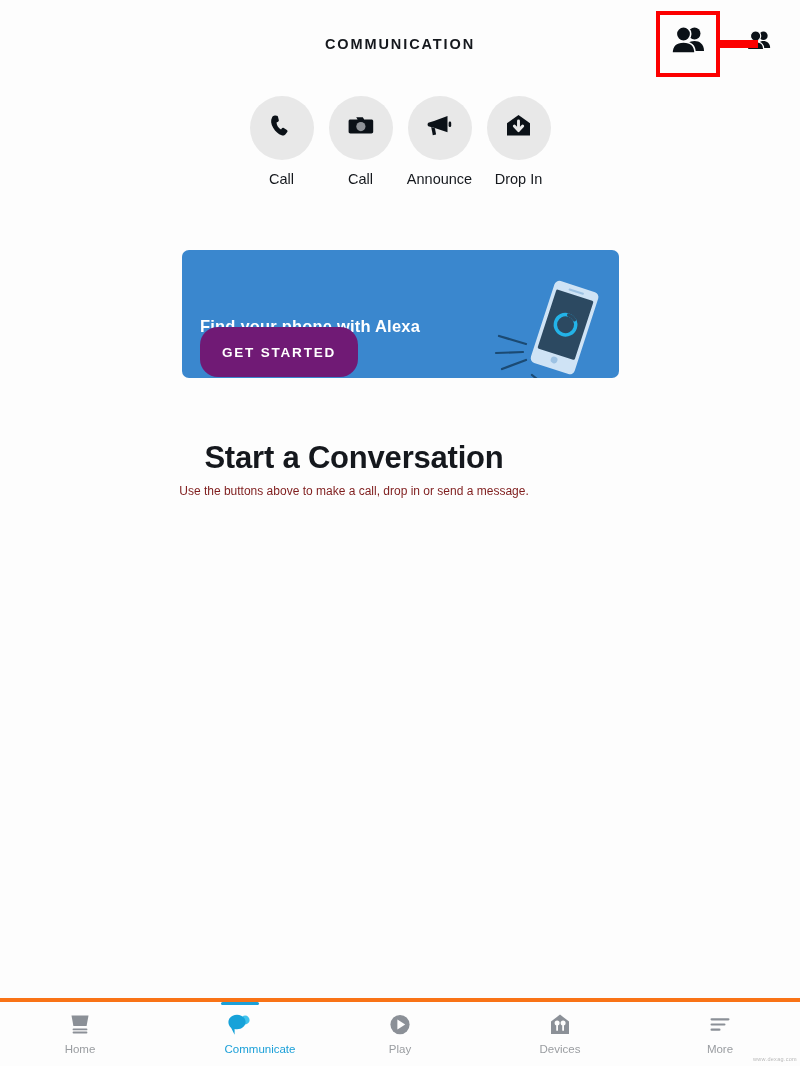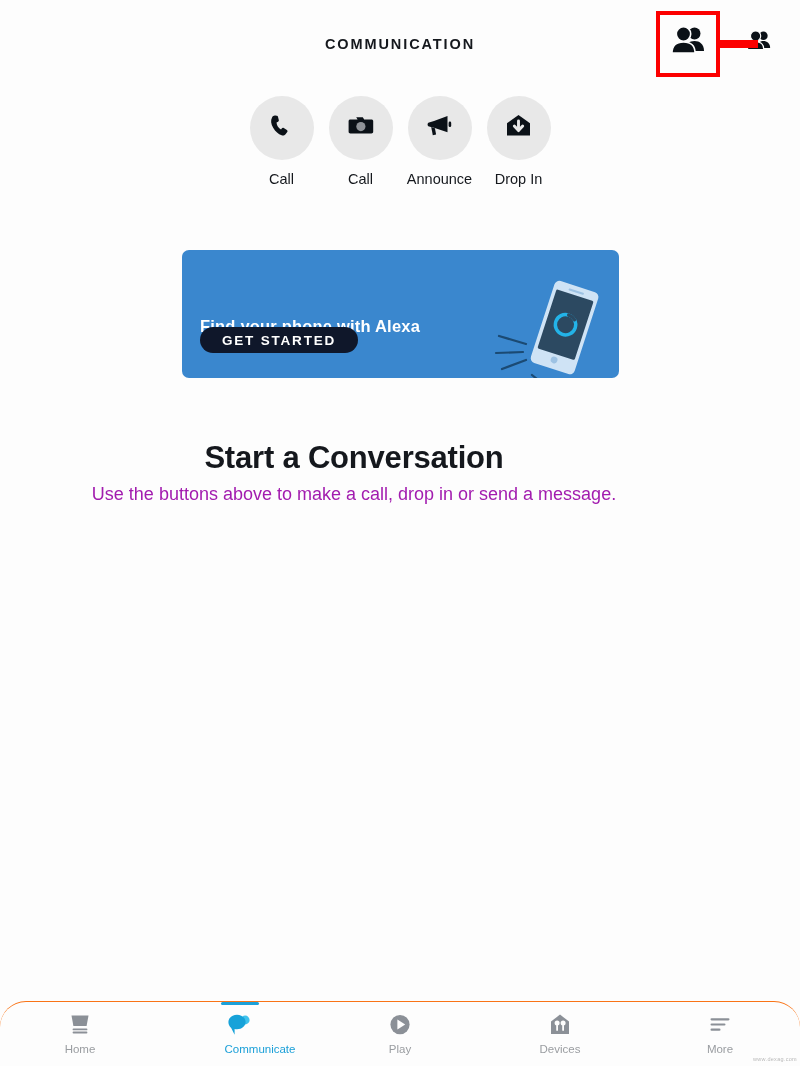--- a/index.html
+++ b/index.html
@@ -133,24 +133,24 @@
     font-size: 16.5px;
     font-weight: bold;
     color: #ffffff;
     letter-spacing: 0.2px;
     margin-top: 48px;
   }
   .promo-cta {
     position: absolute;
     left: 18px;
     top: 77px;
-    height: 26px;
+    height: 50px;
     padding: 0 22px;
     border-radius: 18px;
-    background: #0f172a;
+    background: #701a75;
     color: #ffffff;
     font-size: 13.5px;
     font-weight: bold;
     letter-spacing: 1.8px;
     display: flex;
     align-items: center;
     justify-content: center;
     border: none;
     font-family: "Liberation Sans", sans-serif;
     cursor: pointer;
@@ -172,35 +172,34 @@
     text-align: center;
   }
   .empty-title {
     font-size: 31px;
     font-weight: bold;
     color: #15181d;
     letter-spacing: -0.2px;
   }
   .empty-sub {
     margin-top: 8px;
-    font-size: 18px;
-    color: #a21caf;
+    font-size: 12px;
+    color: #7f1d1d;
   }
 
   
   .bottomnav {
     position: absolute;
     left: 0;
     bottom: 0;
     width: 800px;
     height: 64px;
     background: #fdfdfd;
-    border-top: 1px solid #f97316;
-    display: flex;
-    border-radius: 26px;
+    border-top: 4px solid #f97316;
+    display: flex;
   }
   .navitem {
     flex: 1;
     position: relative;
     display: flex;
     flex-direction: column;
     align-items: center;
     justify-content: flex-start;
     padding-top: 10px;
     cursor: pointer;

